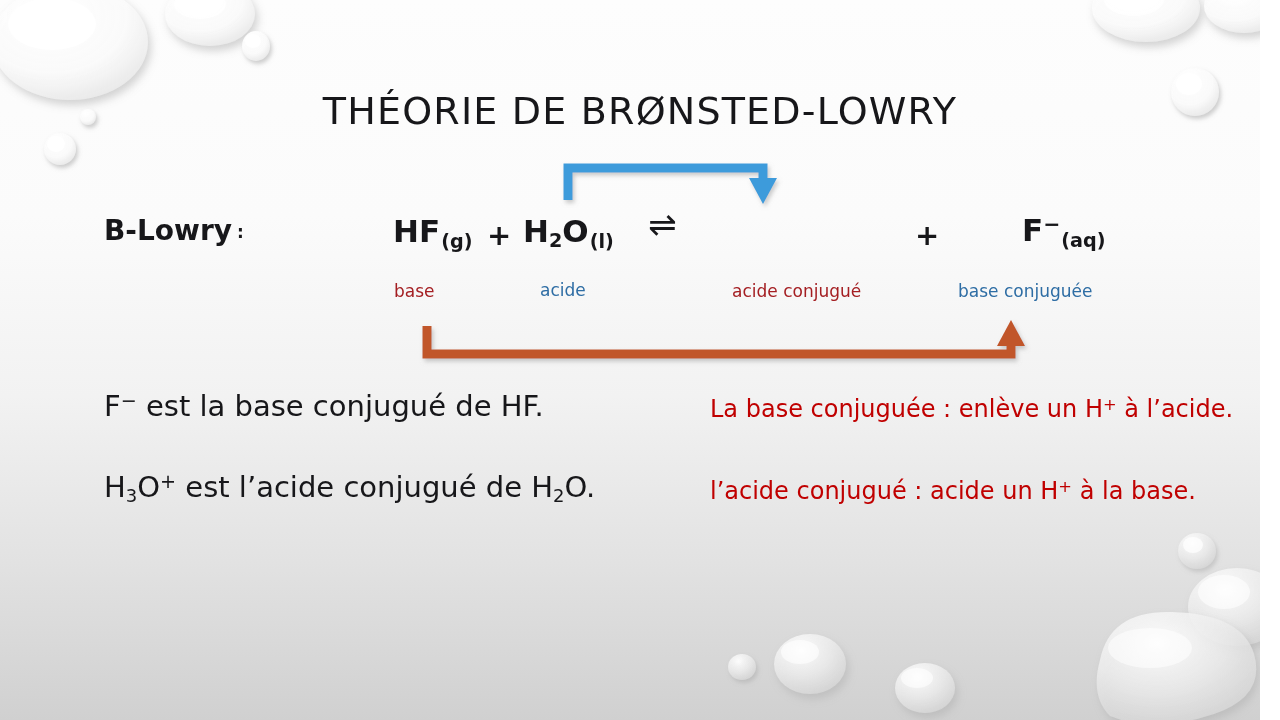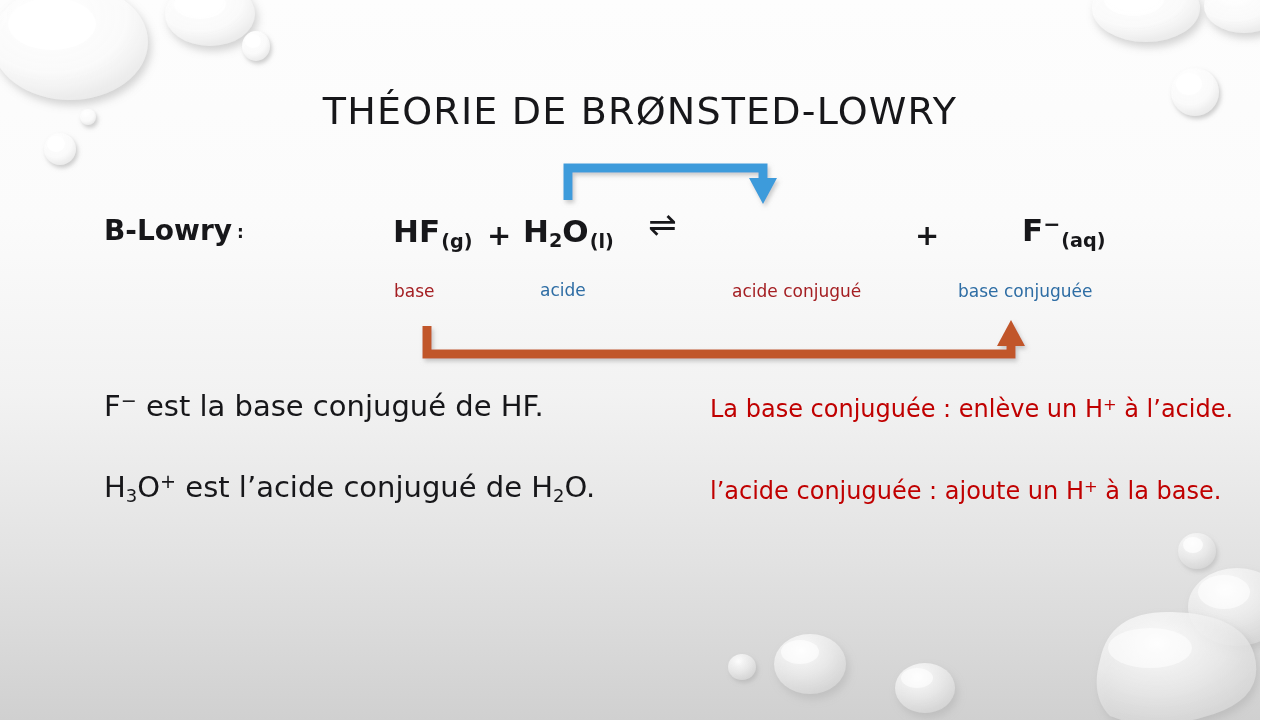--- a/index.html
+++ b/index.html
@@ -238,15 +238,15 @@
   <div class="role-label" id="lbl-base" style="color:#2E6DA4">acide</div>
   <div class="role-label" id="lbl-acide-conj" style="color:#A41E22">acide conjugué</div>
   <div class="role-label" id="lbl-base-conj" style="color:#2E6DA4">base conjuguée</div>
 
   <div class="statement" id="stmt-1">F<sup>−</sup><span> est la base conjugué de HF.</span></div>
 
   <div class="statement" id="stmt-2">H<sub>3</sub>O<sup>+</sup><span> est l’acide conjugué de H</span><sub>2</sub>O.</div>
 
   <div class="note" id="note-1" style="color:#C00000"><span>La base conjuguée : enlève un H</span><sup>+</sup><span> à l’acide.</span></div>
 
-  <div class="note" id="note-2" style="color:#C00000"><span>l’acide conjuguée : ajoute un H</span><sup>+</sup><span> à la base.</span></div>
+  <div class="note" id="note-2" style="color:#C00000"><span>l’acide conjugué : acide un H</span><sup>+</sup><span> à la base.</span></div>
 
 </div>
 
 </body></html>

